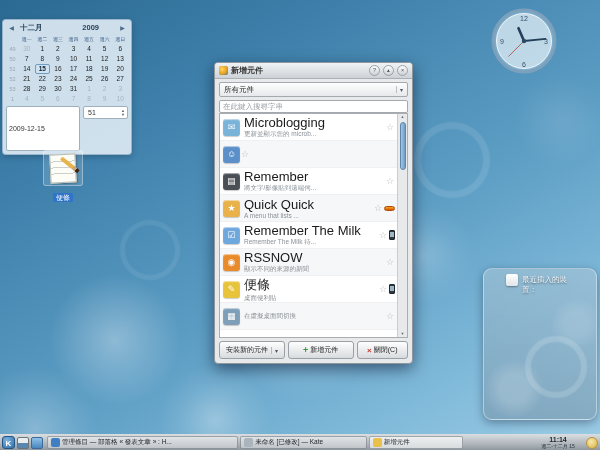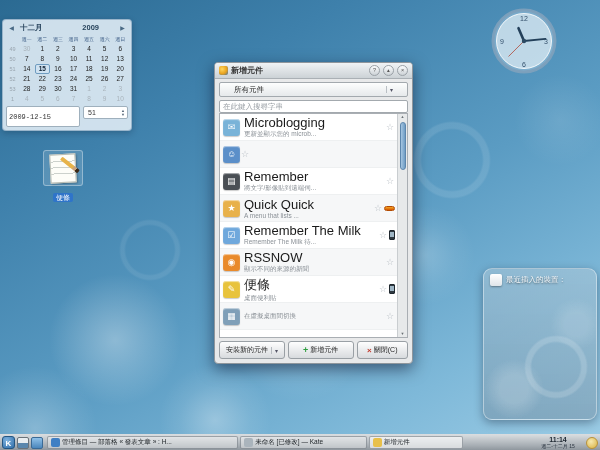--- a/index.html
+++ b/index.html
@@ -26,37 +26,37 @@
   .cal-head .mon{font-weight:bold;margin-left:4px;}
   .cal-head .yr{margin-left:auto;margin-right:19px;font-weight:bold;}
   .cal-grid{display:grid;grid-template-columns:13px repeat(7,1fr);padding:1px 3px 0;}
   .c{height:10px;line-height:10px;font-size:6.5px;text-align:center;color:#222;}
   .c.hd{font-size:5px;color:#44638a;height:9px;line-height:9px;}
   .c.wk{font-size:5.5px;color:#9aa6b0;}
   .c.muted{color:#a9b3bb;}
   .c.sel{background:#cfe2f1;border:1px solid #6f9cc0;border-radius:2px;height:8px;line-height:8px;font-weight:bold;color:#123;}
   .cal-foot{display:flex;gap:3px;padding:2px 3px 3px;}
   .date-in{width:68px;height:11px;font-size:7px;border:1px solid #9fb0bd;border-radius:2px;
-           padding:4px 2px;background:#fff;color:#333;font-family:Liberation Mono, monospace;}
+           padding:16px 2px;background:#fff;color:#333;font-family:Liberation Sans, sans-serif;}
   .spin{display:flex;align-items:center;border:1px solid #9fb0bd;border-radius:2px;background:#fff;height:11px;
         font-size:7px;color:#333;padding:0 2px 0 4px;flex:1;}
   .spin .arrs{margin-left:auto;display:flex;flex-direction:column;font-size:4px;line-height:4px;color:#567;font-style:normal;}
   
   .clockw{position:absolute;left:489px;top:6px;z-index:2;}
   
   .dialog{position:absolute;left:214px;top:62px;width:197px;height:300px;background:#e8e9ea;
           border:1px solid #8f969c;border-radius:4px;box-shadow:0 5px 16px rgba(0,0,25,.5);z-index:5;}
   .titlebar{height:15px;display:flex;align-items:center;gap:3px;padding:0 4px;
             background:linear-gradient(#f0f3f5,#ccd2d6);border-bottom:1px solid #aab0b5;border-radius:3px 3px 0 0;}
   .dlg-icon{width:9px;height:9px;border-radius:2px;background:radial-gradient(circle at 35% 35%,#ffd75e,#e8a21f 55%,#3f6ea5);}
   .dlg-title{font-size:8px;font-weight:bold;color:#333;}
   .tspace{flex:1;}
   .tbtn{width:9px;height:9px;border-radius:50%;background:linear-gradient(#fbfcfd,#ccd2d6);
         border:1px solid #9aa1a7;font-size:5.5px;line-height:8px;text-align:center;color:#555;}
-  .combo{margin:3px 4px 0;height:13px;display:flex;align-items:center;padding:0 14px;font-size:7.5px;color:#222;
+  .combo{margin:3px 4px 0;height:13px;display:flex;align-items:center;padding:0 4px;font-size:7.5px;color:#222;
          background:linear-gradient(#fdfefe,#e6e9eb);border:1px solid #a3a9ae;border-radius:2px;}
   .combo .chev{margin-left:auto;border-left:1px solid #b9bfc4;padding-left:3px;font-size:6px;color:#556;}
   .search{display:block;margin:3px 4px 0;height:13px;width:calc(100% - 8px);box-sizing:border-box;
           border:1px solid #a3a9ae;border-radius:2px;background:#fff;font-size:7.5px;padding:0 3px;color:#333;
           font-family:"Liberation Sans",sans-serif;}
   .search::placeholder{color:#9aa0a6;}
   .listwrap{position:absolute;top:50px;left:4px;right:4px;bottom:25px;border:1px solid #a9aeb3;background:#fff;display:flex;}
   .list{flex:1;min-width:0;overflow:hidden;}
   .wrow{height:27px;display:flex;align-items:center;padding:0 2px 0 3px;border-bottom:1px solid #eef0f1;box-sizing:border-box;}
   .wrow:nth-child(even){background:#f6f7f8;}
@@ -85,21 +85,21 @@
   .btn .xmark{color:#c0392b;font-weight:bold;font-size:8px;}
   .btn.grow{flex:1;}
   
   .devpanel{position:absolute;left:483px;top:268px;width:112px;height:150px;border-radius:9px;z-index:2;
             border:1px solid rgba(255,255,255,0.42);box-shadow:0 3px 10px rgba(0,10,30,.35);
             background:
               radial-gradient(circle at 72px 98px, rgba(255,255,255,0) 24px, rgba(255,255,255,0.16) 26px, rgba(255,255,255,0.16) 30px, rgba(255,255,255,0) 32px),
               radial-gradient(circle at 30px 120px, rgba(255,255,255,0.18) 0 14px, rgba(255,255,255,0) 30px),
               radial-gradient(circle at 92px 55px, rgba(255,255,255,0.12) 0 12px, rgba(255,255,255,0) 26px),
               linear-gradient(rgba(190,205,215,0.40),rgba(110,130,148,0.42));}
-  .dev-head{display:flex;align-items:flex-start;gap:4px;padding:5px 6px;}
+  .dev-head{display:flex;align-items:flex-start;gap:4px;padding:5px 22px;}
   .dev-icon{width:12px;height:12px;background:linear-gradient(#ffffff,#dfe5e9);border-radius:2px;
             box-shadow:0 1px 2px rgba(0,0,0,.35);flex:none;}
   .dev-title{font-size:7.5px;color:#f4f8fb;text-shadow:0 1px 2px rgba(0,0,0,.55);padding-top:1px;}
   
   .dicon{position:absolute;left:40px;top:150px;width:46px;text-align:center;z-index:2;}
   .dicon-box{width:38px;height:34px;margin:0 auto;position:relative;background:rgba(255,255,255,0.14);
              border:1px solid rgba(255,255,255,0.35);border-radius:3px;}
   .note{position:absolute;left:6px;top:3px;width:24px;height:27px;background:#fdfdf8;border:1px solid #b9bdb4;
         transform:rotate(-3deg);box-shadow:1px 1px 2px rgba(0,0,0,.3);
         background-image:linear-gradient(#fdfdf8 6px,#ccd1cc 6px,#ccd1cc 7px,#fdfdf8 7px,#fdfdf8 12px,#ccd1cc 12px,#ccd1cc 13px,#fdfdf8 13px,#fdfdf8 18px,#ccd1cc 18px,#ccd1cc 19px,#fdfdf8 19px);}

